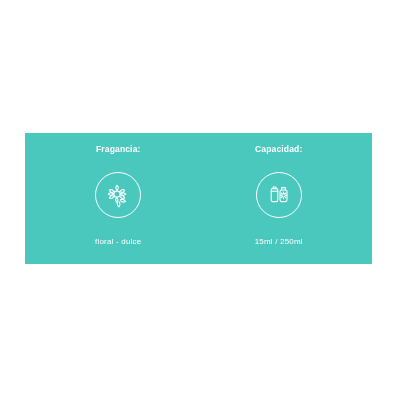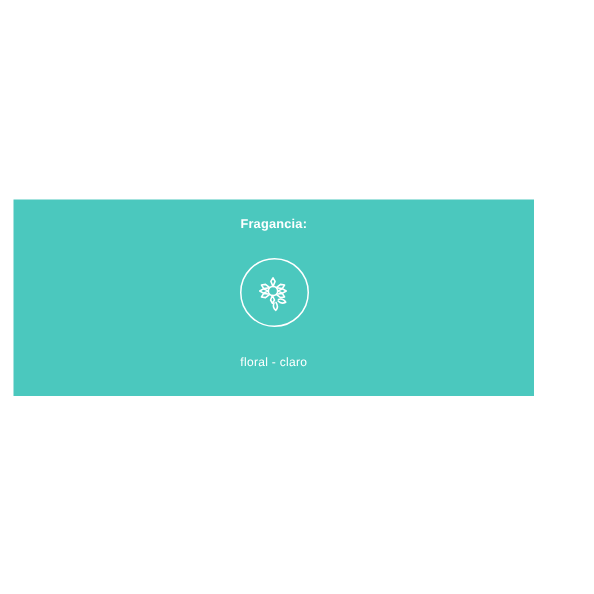--- a/index.html
+++ b/index.html
@@ -9,21 +9,21 @@
   body {
     width: 396px;
     height: 396px;
     background: #ffffff;
     font-family: "Liberation Sans", sans-serif;
     overflow: hidden;
     position: relative;
   }
   #spec-panel {
     position: absolute;
-    left: 9px;
+    left: 25px;
     top: 133px;
     width: 347px;
     height: 131px;
     background: #4bc8be;
     display: flex;
     flex-direction: row;
     align-items: flex-start;
     justify-content: space-between;
     box-sizing: border-box;
     padding: 11px 13px 0 13px;
@@ -99,18 +99,40 @@
             <path d="M10.8 10.8 L8.0 8.6 L5.3 9.0 L6.8 11.4 Z"></path>
             <path d="M9.9 13 L6.6 11.6 L4.2 13 L6.6 14.4 Z"></path>
             <path d="M10.8 15.2 L6.8 14.6 L5.3 17.0 L8.0 17.4 Z"></path>
             <path d="M12.6 16.0 L11.4 19.0 L12.6 21.2 L14.0 19.0 Z"></path>
             <path d="M16.6 18.6 c2.1-0.6 4.0 0.3 4.9 1.9 -1.8 0.9 -3.9 0.6 -5.1-0.8"></path>
             <path d="M15.0 20.6 c1.2 1.8 1.1 3.9 -0.1 5.3 -1.5-1.2 -2.0-3.2 -1.2-4.9"></path>
           </g>
         </svg>
       </div>
     </div>
-    <div class="spec-caption">floral - claro</div>
+    <div class="spec-caption">floral - dulce</div>
   </div>
 
 
+  <div class="spec-col">
+    <div class="spec-heading">Capacidad:</div>
+    <div class="icon-slot">
+      <div class="circle-outline">
+        <svg class="glyph" width="28" height="28" viewBox="0 0 28 28">
+          <g fill="none" stroke="#ffffff" stroke-width="1.05" stroke-linecap="round" stroke-linejoin="round">
+            <rect x="6.2" y="7.6" width="6.6" height="13.0" rx="1.3"></rect>
+            <path d="M8.1 7.6 L8.1 5.9 L10.9 5.9 L10.9 7.6"></path>
+            <path d="M6.2 10.2 L12.8 10.2"></path>
+            <rect x="15.0" y="8.9" width="7.0" height="11.7" rx="1.5"></rect>
+            <path d="M16.6 8.9 L16.6 6.6 L20.4 6.6 L20.4 8.9"></path>
+            <circle cx="18.5" cy="14.3" r="1.7"></circle>
+            <path d="M18.5 10.9 L18.5 11.8 M18.5 16.8 L18.5 17.7
+                     M15.1 14.3 L16.0 14.3 M21.0 14.3 L21.9 14.3
+                     M16.1 11.9 L16.7 12.5 M20.3 16.1 L20.9 16.7
+                     M20.9 11.9 L20.3 12.5 M16.7 16.1 L16.1 16.7"></path>
+          </g>
+        </svg>
+      </div>
+    </div>
+    <div class="spec-caption">15ml / 250ml</div>
+  </div>
 
 </div>
 
 </body></html>

